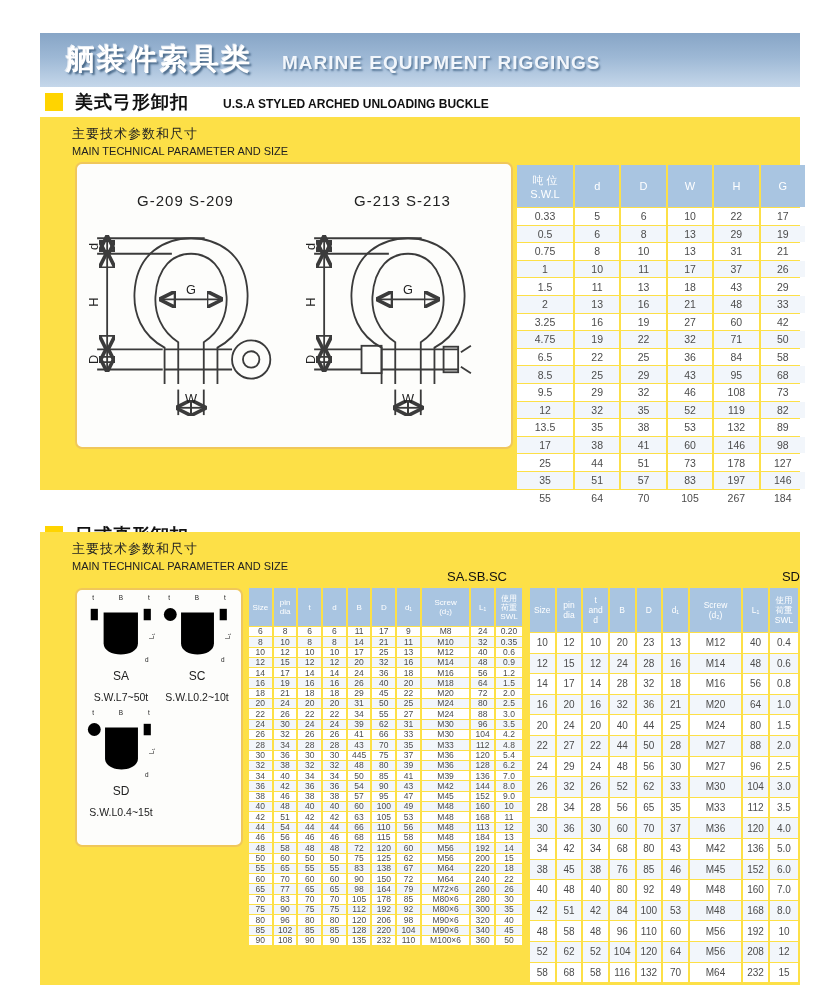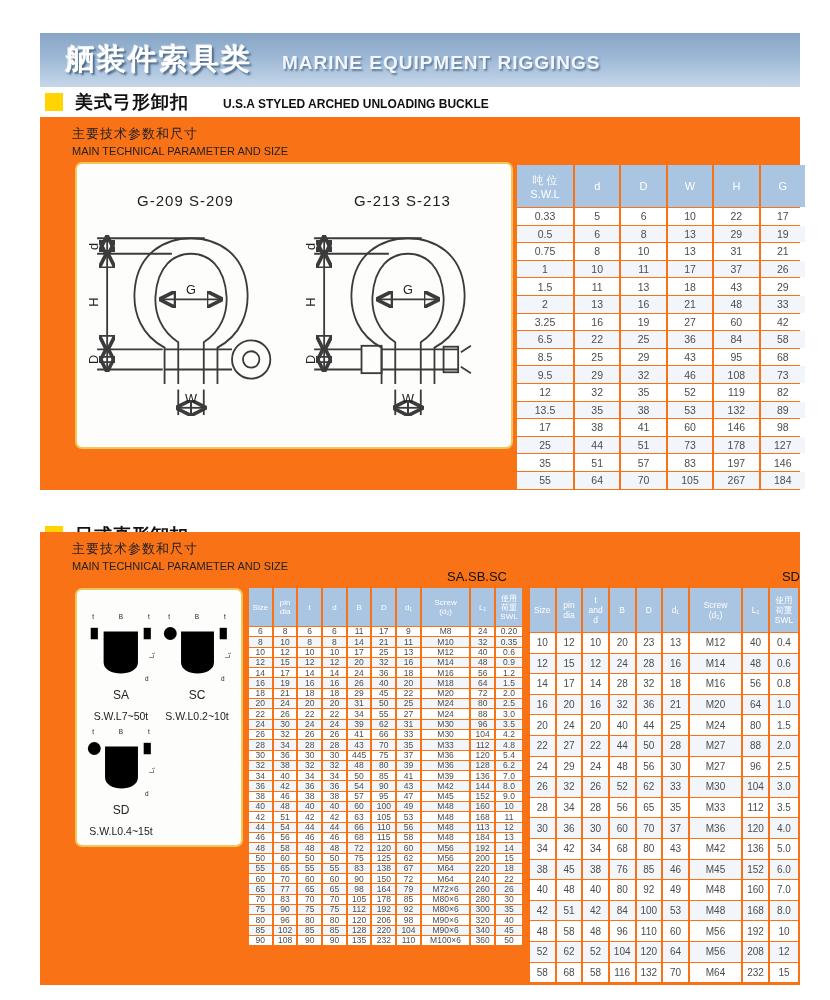--- a/index.html
+++ b/index.html
@@ -21,38 +21,38 @@
     margin-left:30px; margin-top:6px; text-shadow:1.5px 1.5px 2px #5d7c9c;
   }
 
   
   .sec-head { position:absolute; left:45px; display:flex; align-items:center; }
   .bullet { width:18px; height:18px; background:#ffd400; margin-right:12px; }
   .sec-zh { font-size:18px; font-weight:bold; color:#111; letter-spacing:1px; }
   .sec-en { font-size:12px; font-weight:bold; color:#111; margin-left:10px; margin-top:3px;padding-left:24px; }
 
   
-  .panel { position:absolute; left:40px; width:760px; background:#f97316; }
+  .panel { position:absolute; left:40px; width:760px; background:#fde047; }
   .param { position:absolute; left:32px; top:8px; }
   .param .p-zh { font-size:13px; color:#222; letter-spacing:1px; }
   .param .p-en { font-size:11px; color:#222; margin-top:2px; }
 
   
   .diagram-box {
     position:absolute; background:#fdfdfb; border:2px solid #f0c75a; border-radius:7px;
   }
   .diagram1 { display:flex; padding-top:20px; }
   .fig { width:50%; text-align:center; }
   .fig-label { font-size:15px; color:#222; letter-spacing:1px; margin:8px 0 0 0; }
   svg.draw { display:block; margin:0 auto; }
   svg.draw path, svg.draw line, svg.draw circle, svg.draw rect { fill:none; stroke:#3b3b3b; stroke-width:2; }
   svg.draw text { fill:#222; stroke:none; font-family:"Liberation Sans",sans-serif; }
   svg.draw .dim { font-size:14px; }
   svg.small .dim { font-size:9px; }
-  .dee-grid { display:grid; grid-template-columns:1fr 1fr; row-gap:6px; padding:23px 6px 6px 6px; }
+  .dee-grid { display:grid; grid-template-columns:1fr 1fr; row-gap:6px; padding:4px 6px 6px 6px; }
   .dee-cell { text-align:center; }
   .dee-name { font-size:12px; color:#222; margin-top:1px; }
   .dee-swl { font-size:10.5px; color:#222; margin-top:8px; }
 
   
   table.spec { border-collapse:separate; border-spacing:2px 1px; table-layout:fixed; }
   table.spec th {
     background:#a9c5e1; color:#ffffff; font-weight:normal; text-align:center;
     white-space:pre-line; vertical-align:middle; padding:0 1px;
   }
@@ -286,20 +286,28 @@
             </tr>
             <tr>
               <td>3.25</td>
               <td>16</td>
               <td>19</td>
               <td>27</td>
               <td>60</td>
               <td>42</td>
             </tr>
             <tr>
+              <td>4.75</td>
+              <td>19</td>
+              <td>22</td>
+              <td>32</td>
+              <td>71</td>
+              <td>50</td>
+            </tr>
+            <tr>
               <td>6.5</td>
               <td>22</td>
               <td>25</td>
               <td>36</td>
               <td>84</td>
               <td>58</td>
             </tr>
             <tr>
               <td>8.5</td>
               <td>25</td>

